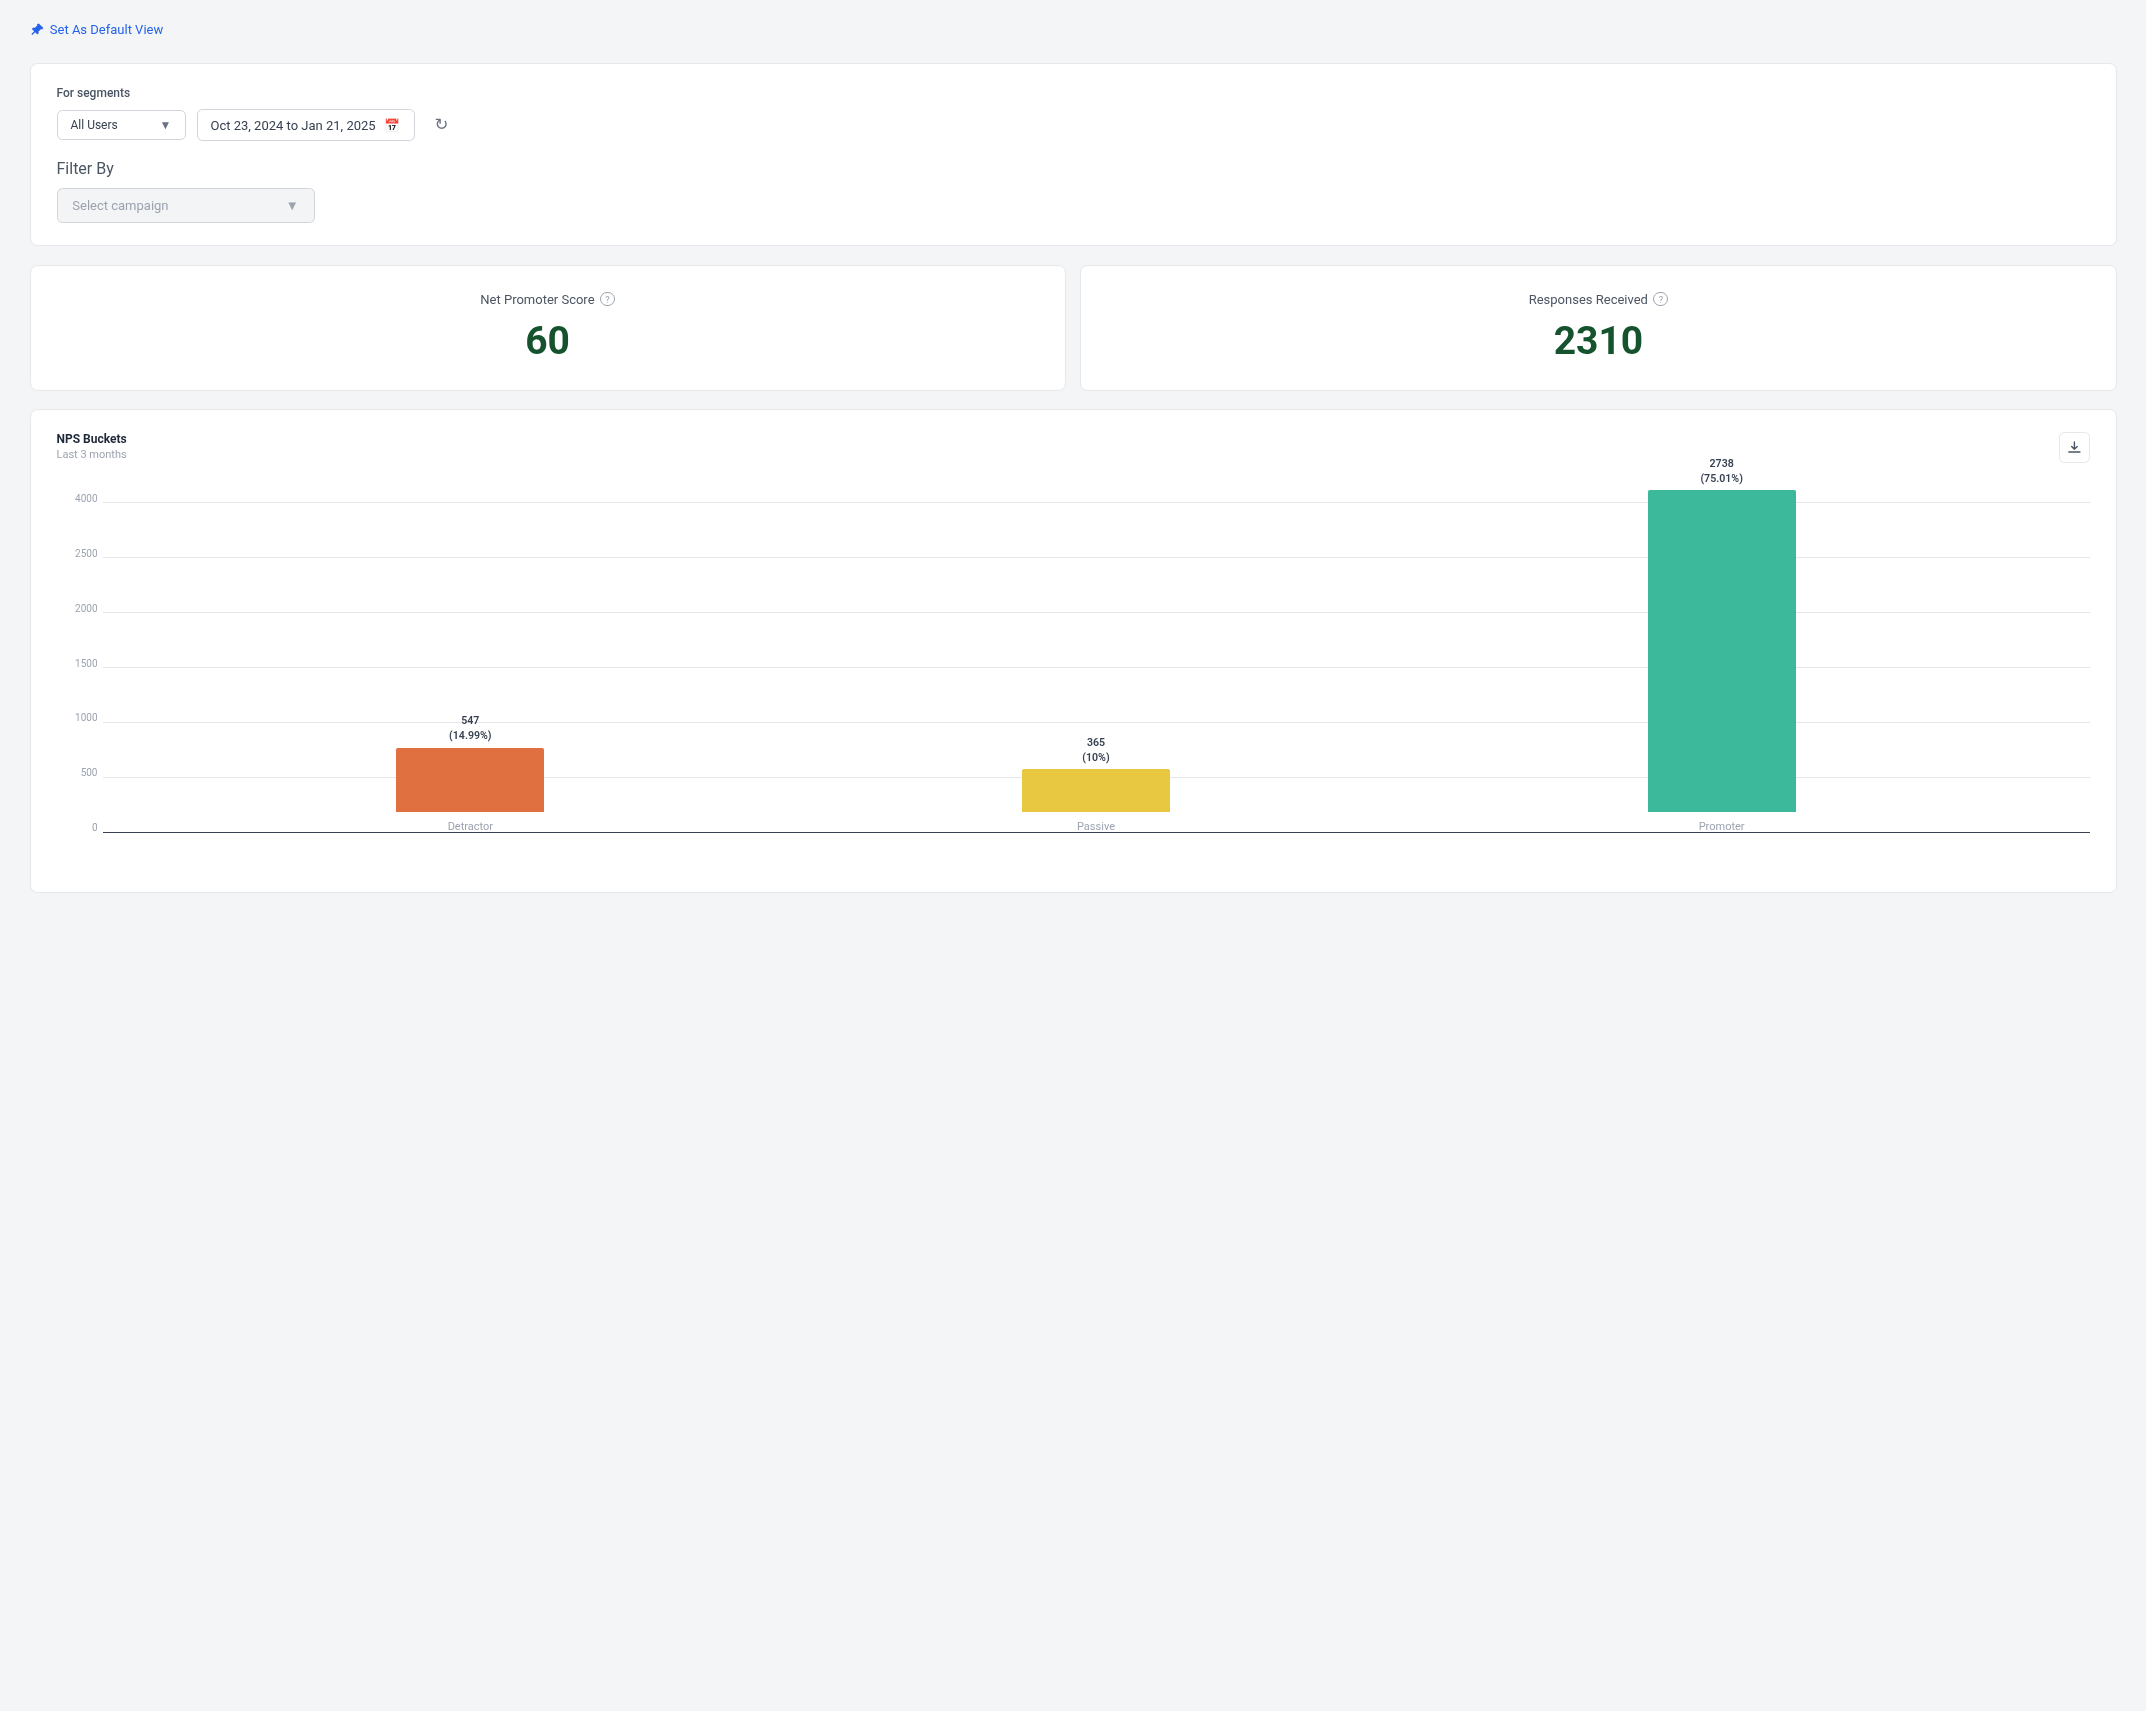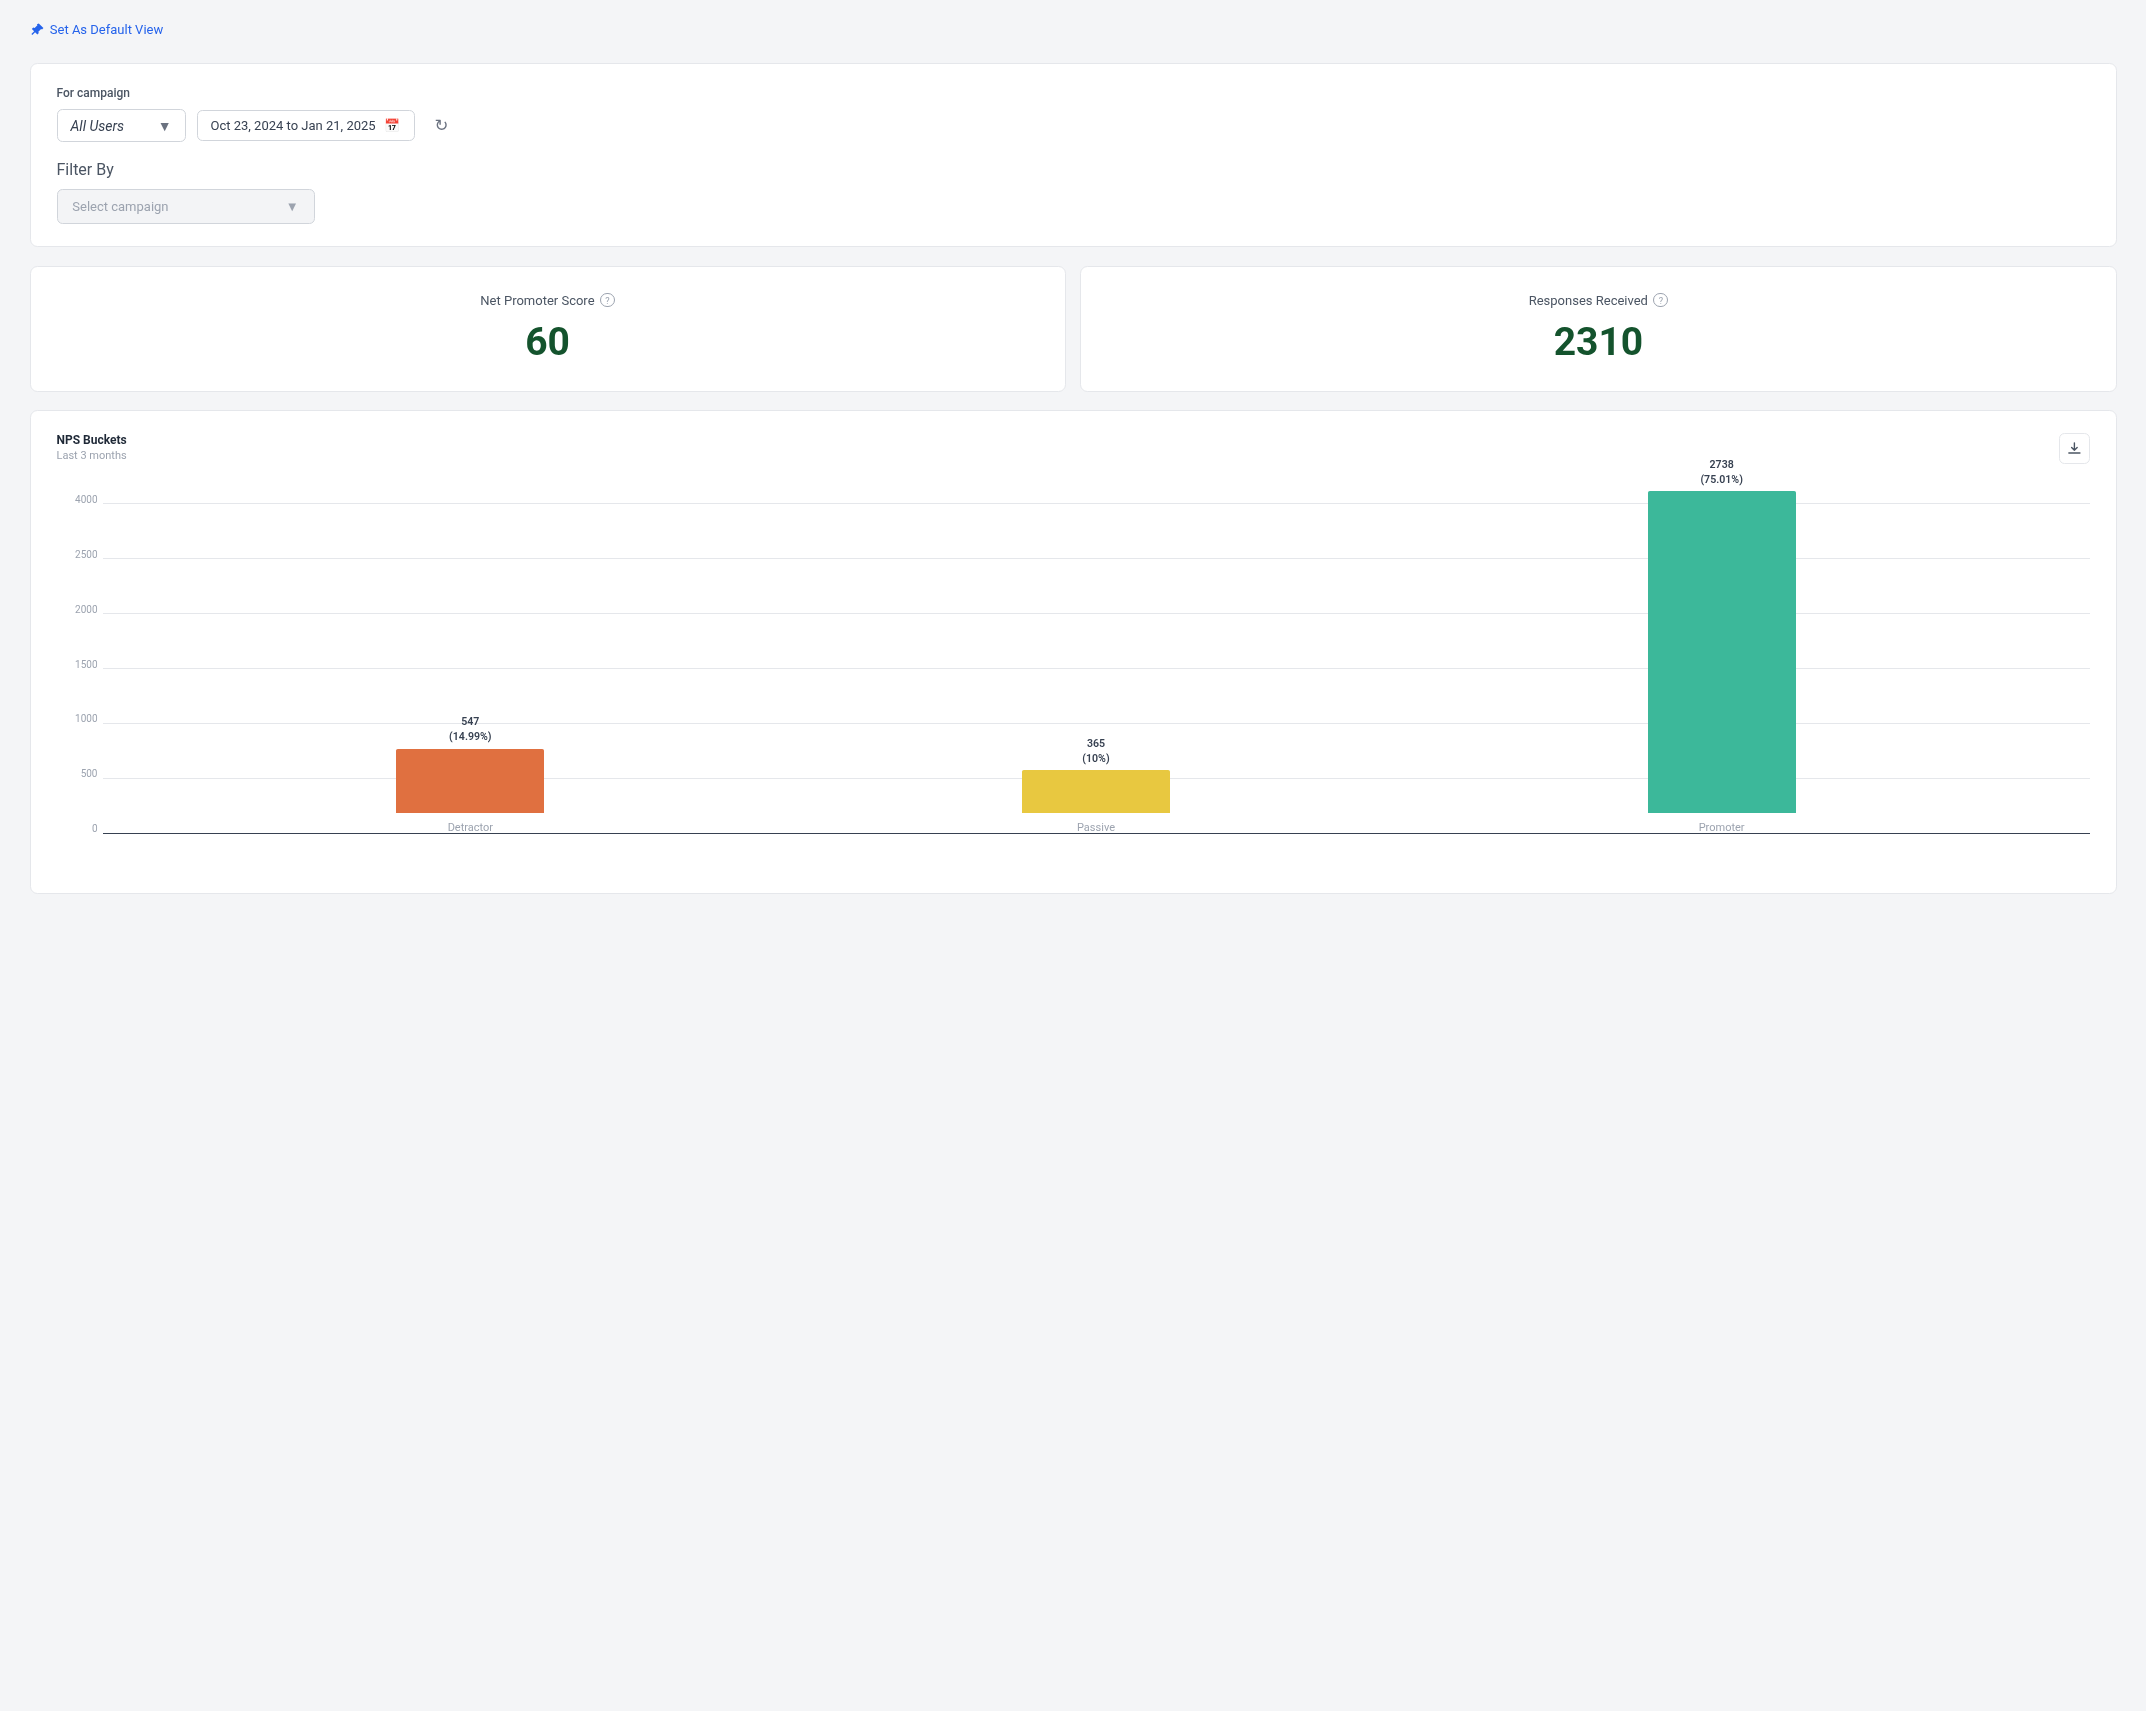--- a/index.html
+++ b/index.html
@@ -45,25 +45,24 @@
     }
 
     .select-box {
       display: flex;
       align-items: center;
       justify-content: space-between;
       padding: 7.4px 13px;
       border: 0.9px solid #d1d5db;
       border-radius: 5.5px;
       background: #fff;
-      font-size: 14px;
+      font-size: 12px;
       color: #374151;
       cursor: pointer;
       min-width: 129px;
-      font-style: italic;
     }
     .select-box .chevron { margin-left: 7.4px; color: #6b7280; }
 
     .date-range-box {
       display: flex;
       align-items: center;
       padding: 7.4px 13px;
       border: 0.9px solid #d1d5db;
       border-radius: 5.5px;
       background: #fff;
@@ -287,21 +286,21 @@
 <body>
 
 <div class="set-default-view">
   <svg viewBox="0 0 16 16" fill="#2563eb">
     <path d="M9.5 1.5l5 5-1.5 1.5-1-.5-3 3 .5 1.5-1.5 1.5-2.5-2.5-3 3-1-1 3-3-2.5-2.5 1.5-1.5 1.5.5 3-3-.5-1z"></path>
   </svg>
   <span>Set As Default View</span>
 </div>
 
 <div class="controls-section">
-  <div class="for-segments-label">For campaign</div>
+  <div class="for-segments-label">For segments</div>
   <div class="row">
     <div class="select-box">
       <span>All Users</span>
       <span class="chevron">▼</span>
     </div>
     <div class="date-range-box">
       <span>Oct 23, 2024 to Jan 21, 2025</span>
       <span>📅</span>
     </div>
     <button class="icon-btn" title="Refresh">

